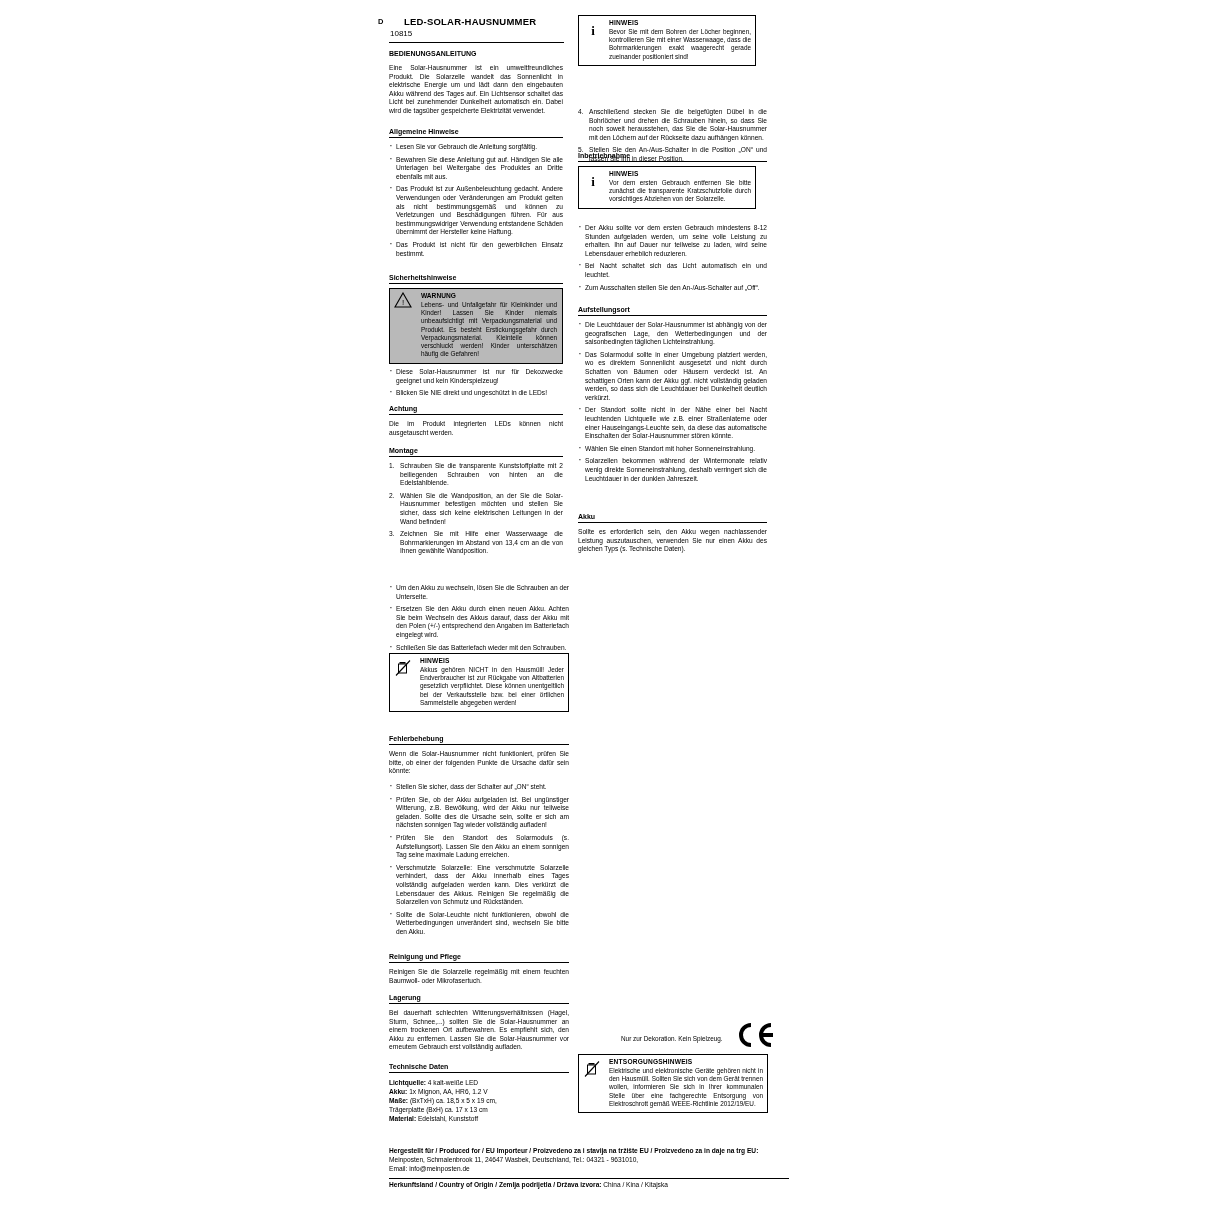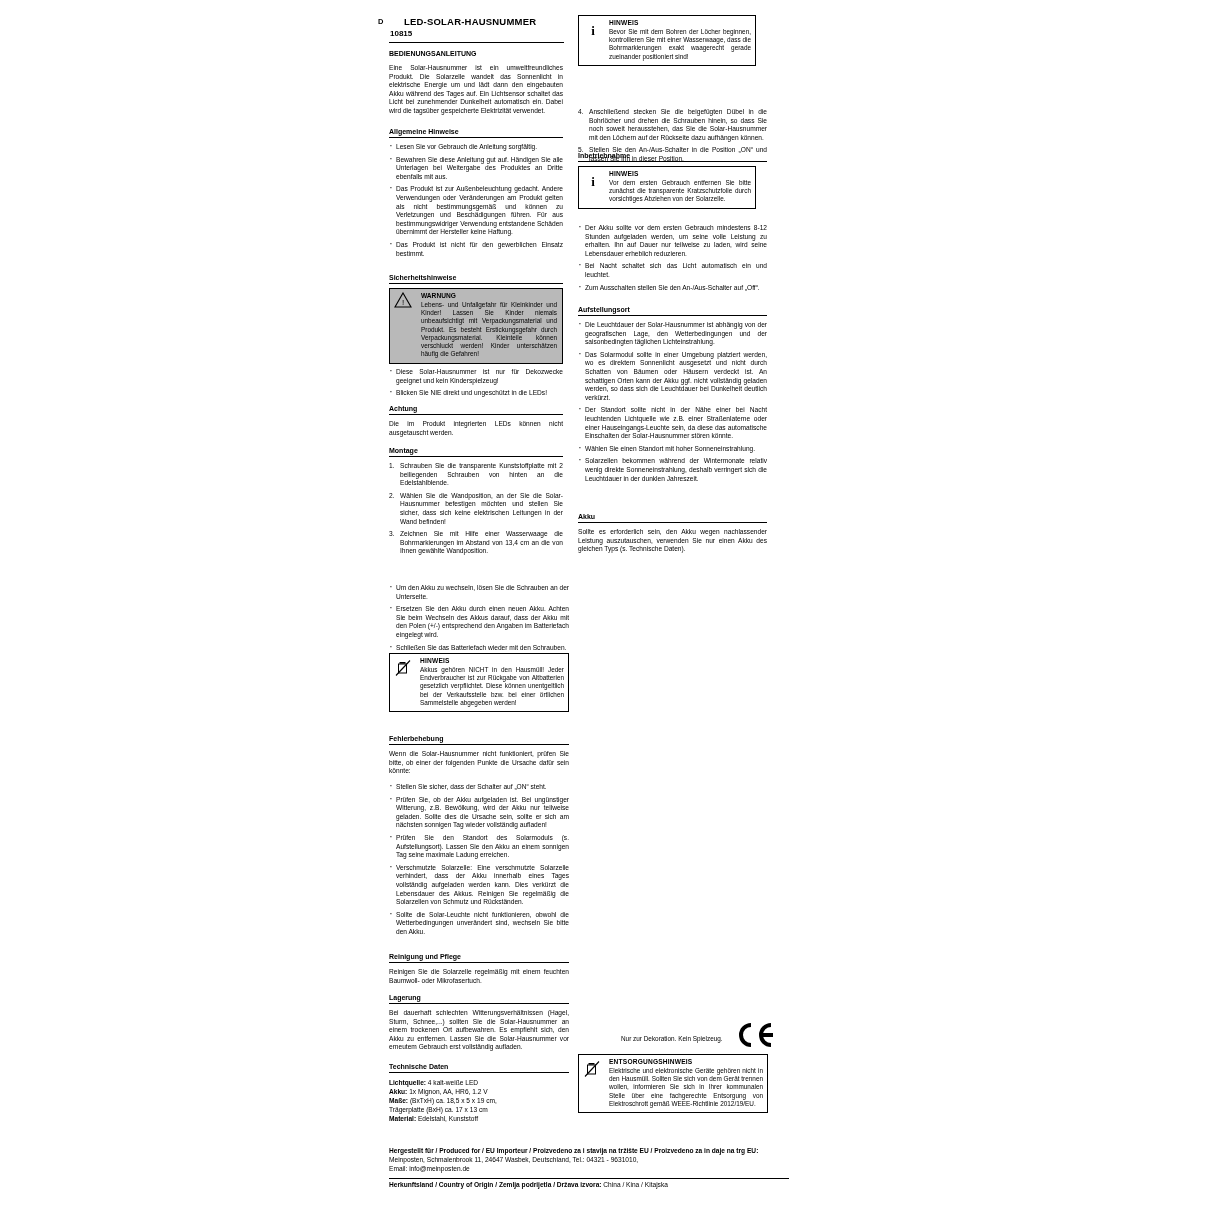--- a/index.html
+++ b/index.html
@@ -9,21 +9,21 @@
     font-family:"Liberation Sans", sans-serif;
     color:#000000;
     position:relative;
     overflow:hidden;
   }
   .page{position:absolute;left:0;top:0;width:1214px;height:1214px;}
 
   
   .lang{position:absolute;left:378px;top:17px;font-size:7.5px;font-weight:bold;}
   .doc-title{position:absolute;left:404px;top:16px;font-size:9.5px;font-weight:bold;letter-spacing:.2px;}
-  .art-no{position:absolute;left:390px;top:29px;font-size:8px;font-weight:bold;}
+  .art-no{position:absolute;left:390px;top:29px;font-size:8px;font-weight:normal;}
   .rule-head{position:absolute;left:389px;top:42px;width:175px;border-top:1px solid #000;}
 
   
   .col{position:absolute;font-size:6.6px;line-height:8.6px;text-align:justify;}
   .col1{left:389px;width:174px;}
   .col2{left:578px;width:189px;}
   .col3{left:389px;width:180px;}
 
   h2.sec{font-size:7px;font-weight:bold;margin:0;padding:0;}
   .secwrap{position:absolute;}

